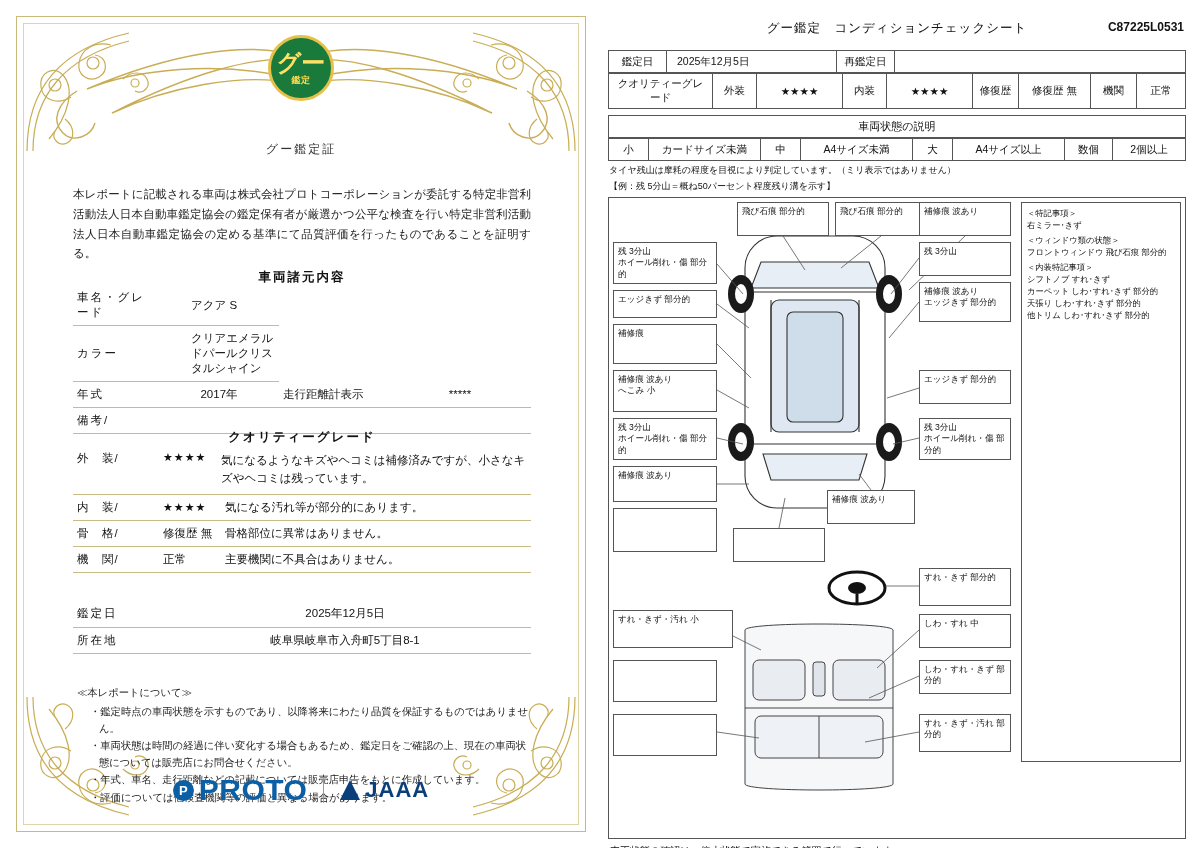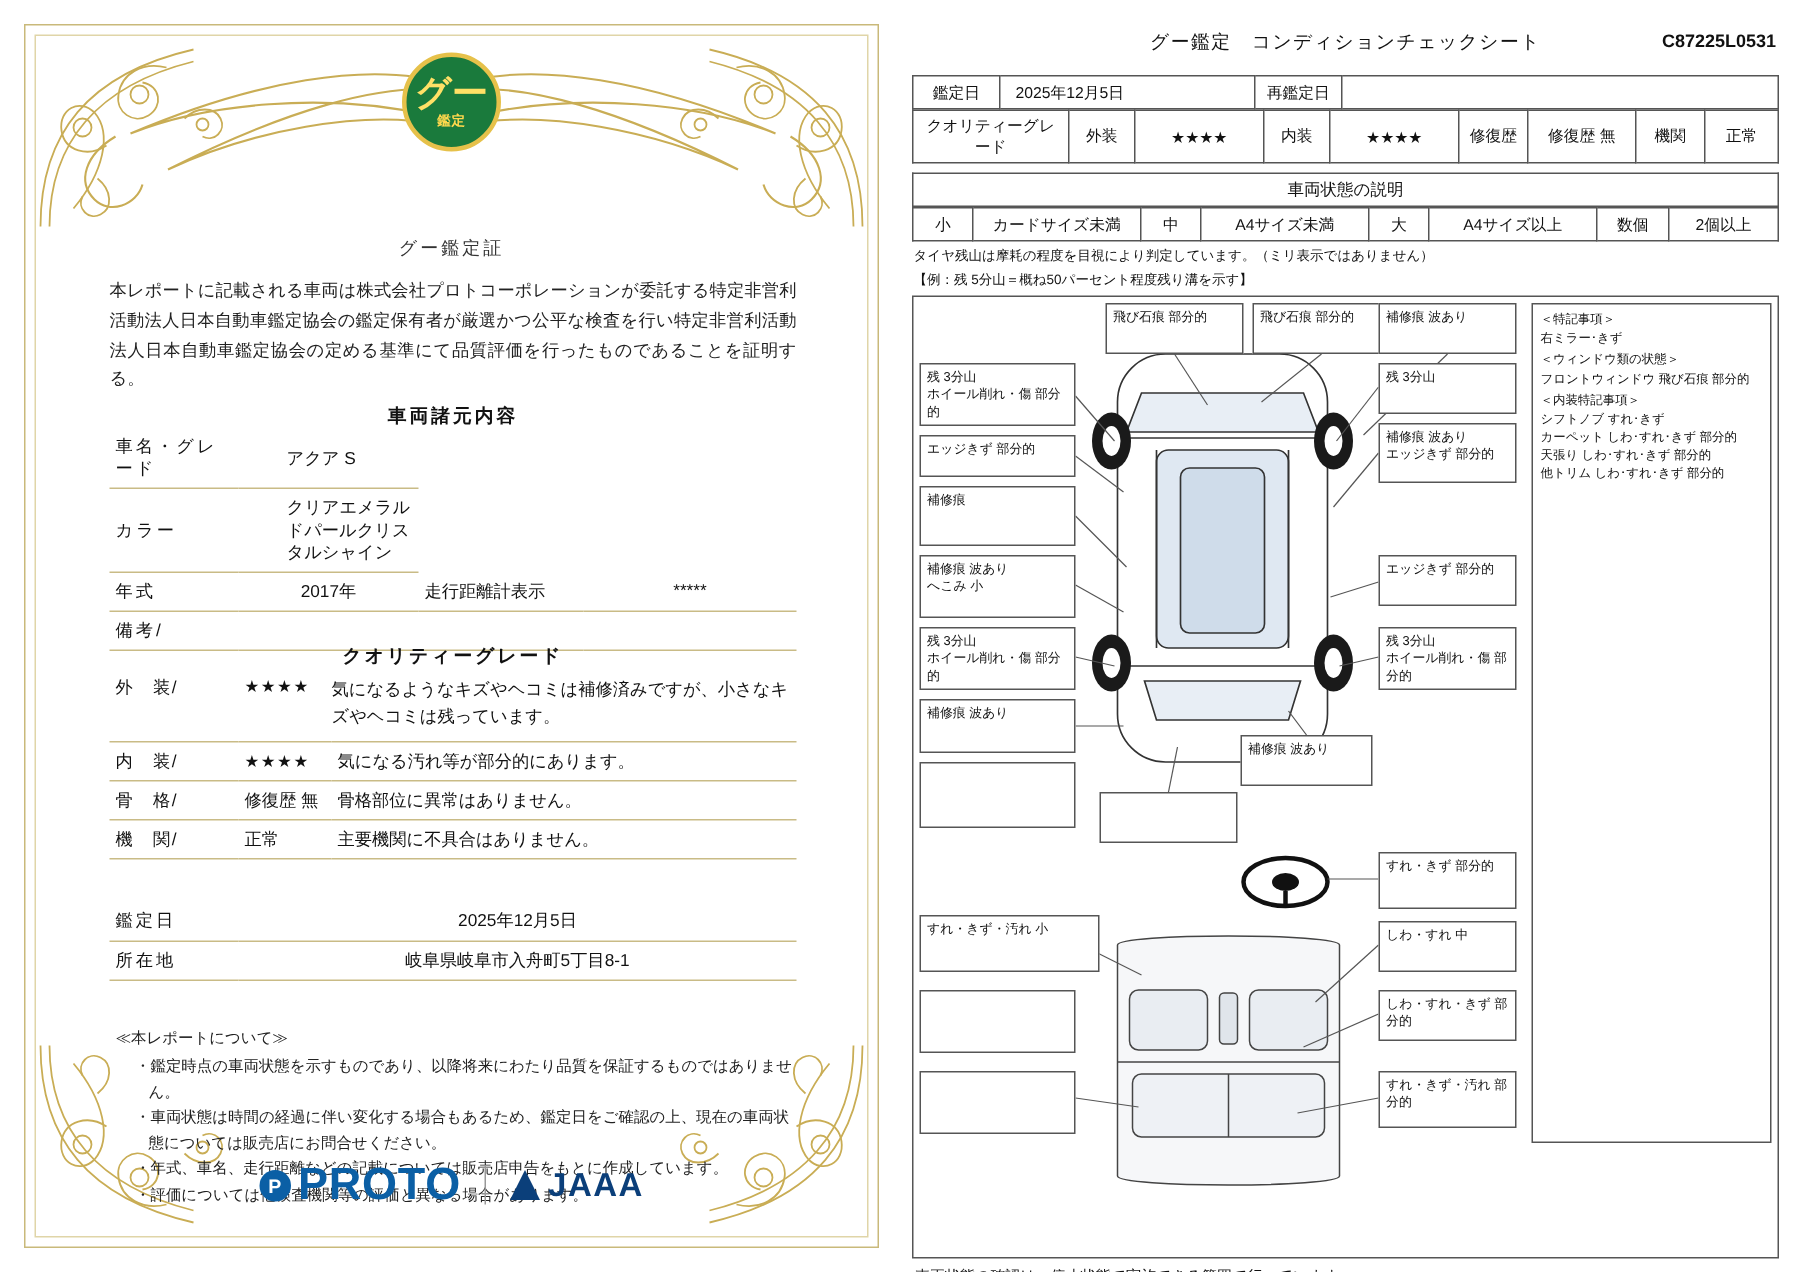--- a/index.html
+++ b/index.html
@@ -49,21 +49,21 @@
     text-align:center;
     font-family:"Liberation Serif", serif;
     font-style:italic;
     font-size:33px;
     color:#8a7320;
     letter-spacing:1px;
     z-index:3;
     text-shadow:0 1px 0 #e8dba6;
   }
   .cert-sub {
-    position:absolute; left:0; top:140px; width:100%;
+    position:absolute; left:0; top:124px; width:100%;
     text-align:center; font-size:12px; color:#333; letter-spacing:2px;
   }
   .cert-body {
     position:absolute; left:56px; top:168px; width:458px;
     font-size:11.5px; line-height:1.72; color:#222; text-align:justify;
   }
   .sec-title {
     position:absolute; left:56px; width:458px; text-align:center;
     font-size:12.5px; font-weight:bold; letter-spacing:2px; color:#111;
   }
@@ -133,21 +133,21 @@
   .diagram { position:relative; width:100%; height:640px; }
   .cellbox {
     position:absolute; border:1px solid #555; background:#fff;
     font-size:8.6px; line-height:1.32; padding:3px 4px; color:#111;
     overflow:hidden;
   }
   .notebox {
     position:absolute; border:1px solid #555; background:#fff;
     font-size:8.3px; line-height:1.45; padding:4px 5px; color:#111;
   }
-  .notebox .h { margin-top:3px;font-family:Liberation Serif, serif; }
+  .notebox .h { margin-top:3px; }
   .notebox .h:first-child { margin-top:0; }
   .footer-note { font-size:10px; padding:5px 2px; color:#111; }
   svg { display:block; }
 </style>
 </head>
 <body>
 
 <div class="page">
 
   <div class="cert">

